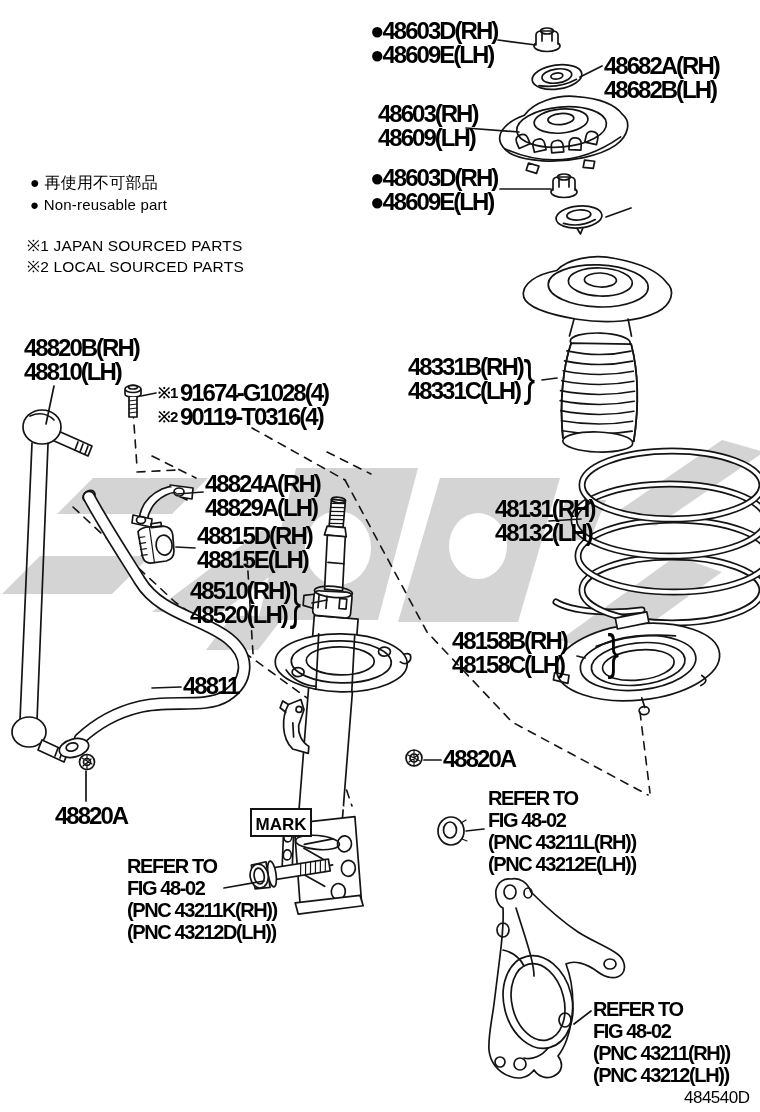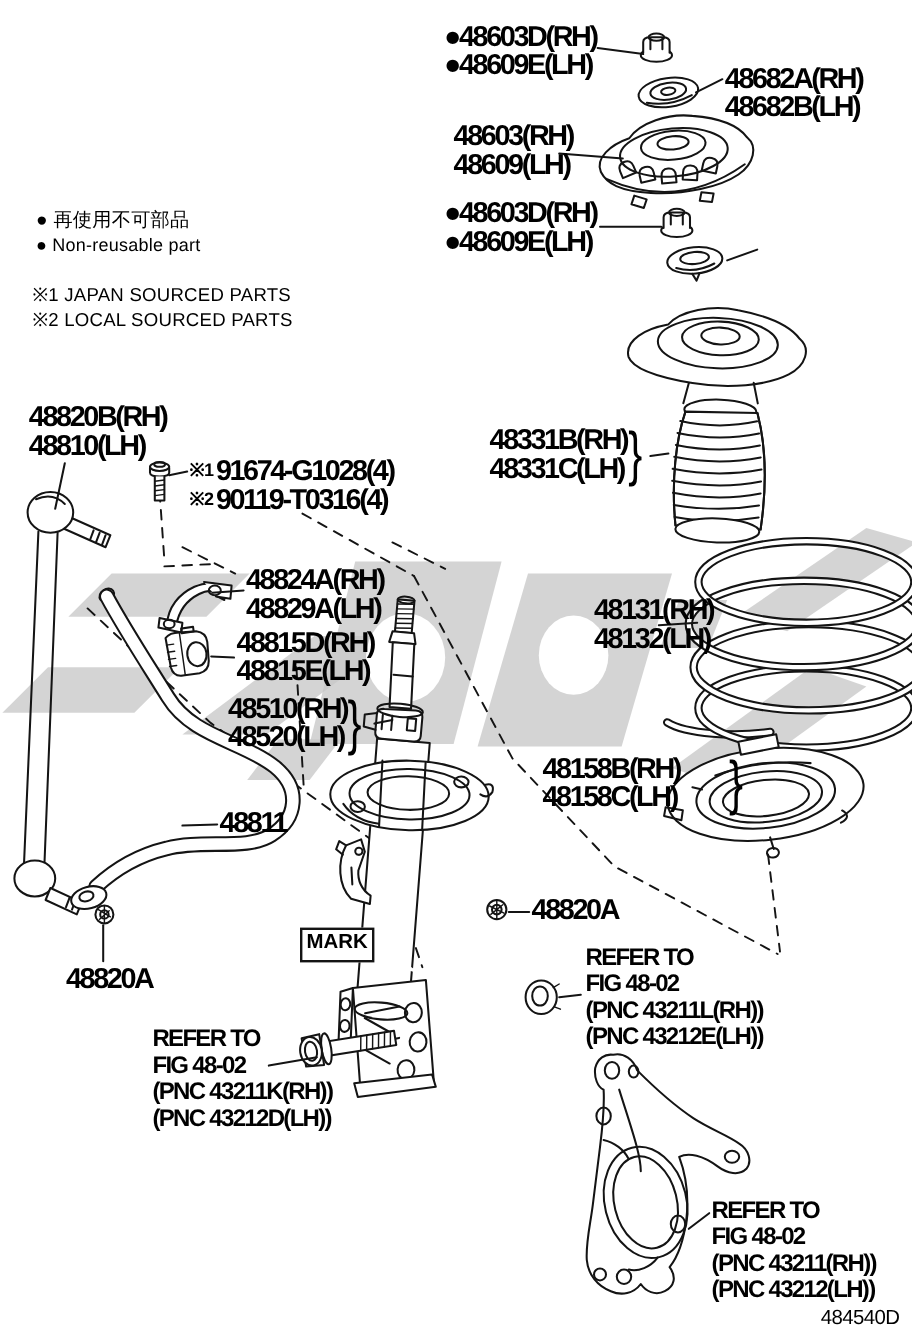--- a/index.html
+++ b/index.html
@@ -18,22 +18,22 @@
   #art .coilw{stroke:#fff;stroke-width:3.6;}
   #art .thin{stroke-width:1.2;}
   .lbl{position:absolute;font-size:24px;font-weight:700;letter-spacing:-2px;
        line-height:23.5px;white-space:nowrap;display:flex;align-items:center;}
   .lbl .col{display:flex;flex-direction:column;}
   .brace{font-size:50px;font-weight:400;letter-spacing:0;transform:scaleX(.7);margin-left:-2px;}
   .ref{font-size:20px;line-height:22px;letter-spacing:-1.4px;}
   .note{font-size:15px;font-weight:700;letter-spacing:-0.5px;margin-right:2px;align-self:center;}
   .row{display:flex;align-items:baseline;}
   .legend{position:absolute;font-weight:400;letter-spacing:0.2px;white-space:nowrap;}
-  .markbox{position:absolute;left:250px;top:773px;width:58px;height:25px;border:2px solid #141414;
-       display:flex;align-items:flex-start;justify-content:center;font-size:17px;font-weight:700;
+  .markbox{position:absolute;left:250px;top:808px;width:58px;height:25px;border:2px solid #141414;
+       display:flex;align-items:flex-end;justify-content:center;font-size:17px;font-weight:700;
        letter-spacing:0;background:#fff;}
   .footer{position:absolute;left:684px;top:1088px;font-size:17px;font-weight:400;letter-spacing:-0.5px;}
 </style>
 </head>
 <body>
 
 <div id="page">
 
 <svg id="art" width="760" height="1112" viewBox="0 0 760 1112">
 

